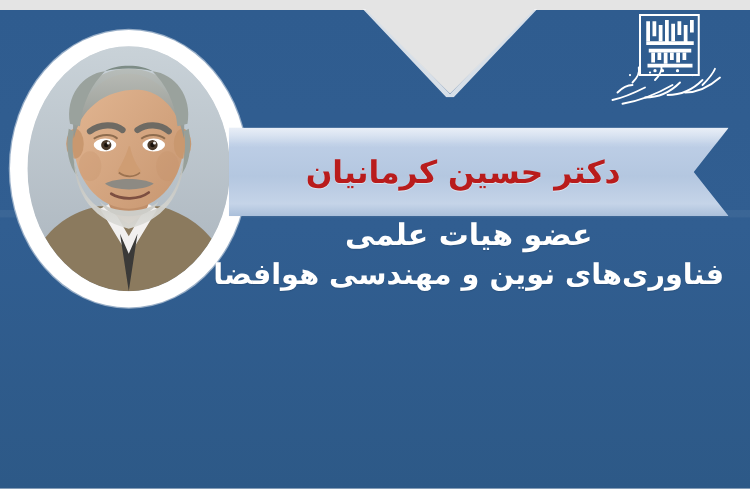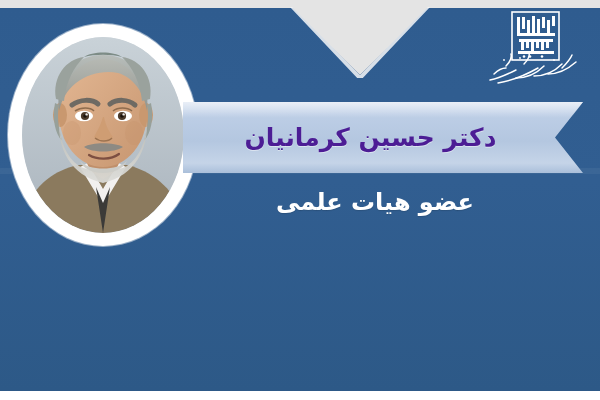--- a/index.html
+++ b/index.html
@@ -86,21 +86,21 @@
     pointer-events: none;
   }
   .ribbon-text {
     position: absolute;
     left: 183px; top: 102px;
     width: 375px; height: 71px;
     display: flex;
     align-items: center;
     justify-content: center;
     direction: rtl;
-    color: #4c1d95;
+    color: #b91c1c;
     font-size: 25px;
     font-weight: bold;
     letter-spacing: .2px;
     white-space: nowrap;
     text-shadow: 0 1px 0 rgba(255,255,255,.45);
   }
 
   
   .portrait-wrap {
     position: absolute;
@@ -117,21 +117,21 @@
     width: 162px; height: 196px;
     border-radius: 50%;
     overflow: hidden;
     background: #cfd6dc;
   }
   .portrait-photo svg { display: block; }
 
   
   .subtitle {
     position: absolute;
-    left: 160px; top: 186px;
+    left: 160px; top: 172px;
     width: 430px;
     direction: rtl;
     text-align: center;
     color: #ffffff;
     font-weight: bold;
     line-height: 1.38;
   }
   .subtitle .line {
     font-size: 24px;
     white-space: nowrap;
@@ -285,16 +285,17 @@
       </svg>
     </div>
   </div>
 
   <div class="ribbon"></div>
   <div class="ribbon-sheen"></div>
   <div class="ribbon-text">دکتر حسین کرمانیان</div>
 
   <div class="subtitle">
     <div class="line l1">عضو هیات علمی</div>
+    <div class="line l3">فناوری‌های نوین و مهندسی هوافضا</div>
   </div>
 
   <div class="bottom-band"></div>
 </div>
 
 </body></html>

